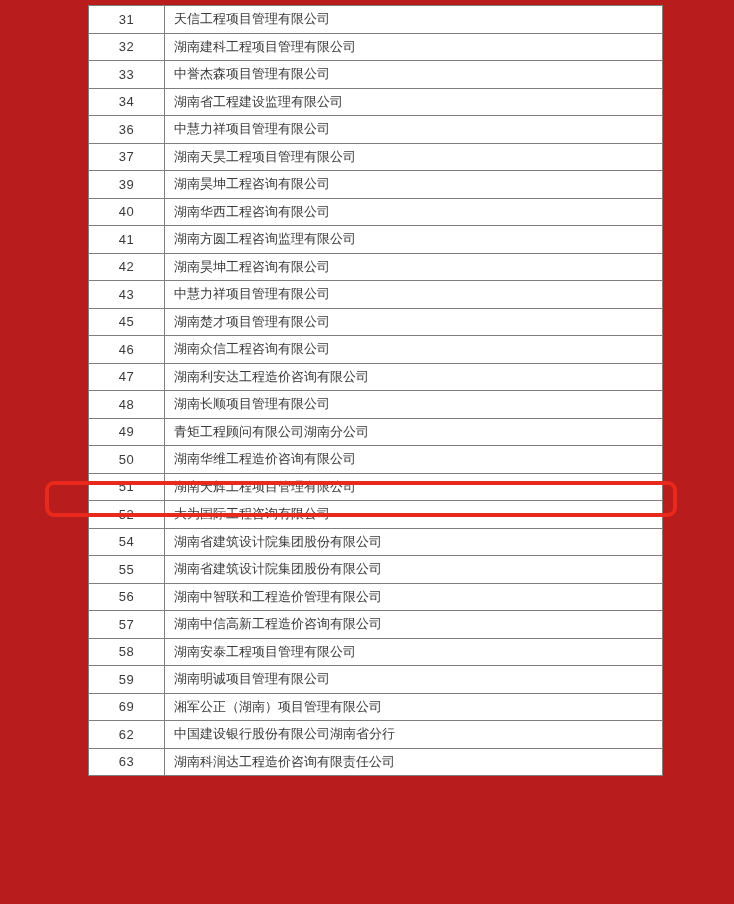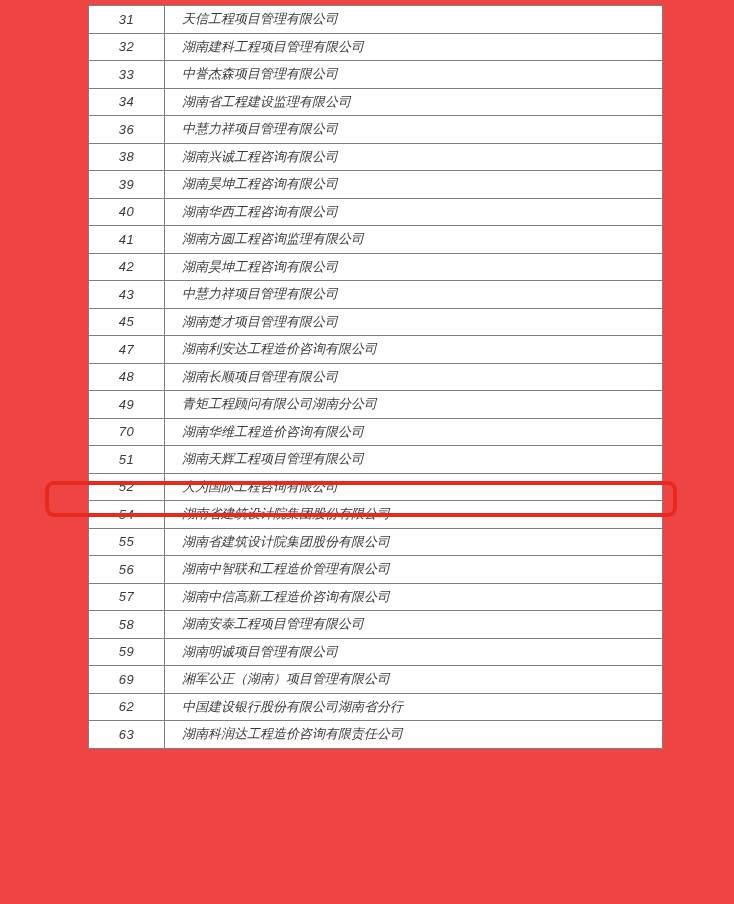--- a/index.html
+++ b/index.html
@@ -9,22 +9,21 @@
   }
   body {
     width: 734px;
     height: 904px;
     position: relative;
     font-family: "Liberation Sans", "DejaVu Sans", sans-serif;
   }
   .page {
     position: absolute;
     inset: 0;
-    background: #ef4444;
-    font-style: italic;
+    background: #b91c1c;
   }
   table.company-table {
     position: absolute;
     left: 88px;
     top: 5px;
     width: 575px;
     border-collapse: collapse;
     table-layout: fixed;
     border: 1px solid #6e6e6e;
   }
@@ -37,21 +36,21 @@
     overflow: hidden;
     vertical-align: middle;
     background: #ffffff;
   }
   td.cell-num {
     width: 73px;
     text-align: center;
     letter-spacing: 0.5px;
   }
   td.cell-name {
-    padding-left: 17px;
+    padding-left: 9px;
     text-align: left;
   }
   .highlight-box {
     position: absolute;
     left: 45px;
     top: 481px;
     width: 624px;
     height: 28px;
     border: 4px solid #e8291c;
     border-radius: 9px;
@@ -85,25 +84,25 @@
     <td class="cell-num">34</td>
     <td class="cell-name">湖南省工程建设监理有限公司</td>
   </tr>
 
 
   <tr>
     <td class="cell-num">36</td>
     <td class="cell-name">中慧力祥项目管理有限公司</td>
   </tr>
 
-
-  <tr>
-    <td class="cell-num">38</td>
-    <td class="cell-name">湖南兴诚工程咨询有限公司</td>
-  </tr>
+  <tr>
+    <td class="cell-num">37</td>
+    <td class="cell-name">湖南天昊工程项目管理有限公司</td>
+  </tr>
+
 
   <tr>
     <td class="cell-num">39</td>
     <td class="cell-name">湖南昊坤工程咨询有限公司</td>
   </tr>
 
   <tr>
     <td class="cell-num">40</td>
     <td class="cell-name">湖南华西工程咨询有限公司</td>
   </tr>
@@ -122,38 +121,42 @@
     <td class="cell-num">43</td>
     <td class="cell-name">中慧力祥项目管理有限公司</td>
   </tr>
 
 
   <tr>
     <td class="cell-num">45</td>
     <td class="cell-name">湖南楚才项目管理有限公司</td>
   </tr>
 
+  <tr>
+    <td class="cell-num">46</td>
+    <td class="cell-name">湖南众信工程咨询有限公司</td>
+  </tr>
 
   <tr>
     <td class="cell-num">47</td>
     <td class="cell-name">湖南利安达工程造价咨询有限公司</td>
   </tr>
 
   <tr>
     <td class="cell-num">48</td>
     <td class="cell-name">湖南长顺项目管理有限公司</td>
   </tr>
 
   <tr>
     <td class="cell-num">49</td>
     <td class="cell-name">青矩工程顾问有限公司湖南分公司</td>
   </tr>
 
   <tr>
-    <td class="cell-num">70</td>
+    <td class="cell-num">50</td>
     <td class="cell-name">湖南华维工程造价咨询有限公司</td>
   </tr>
 
   <tr>
     <td class="cell-num">51</td>
     <td class="cell-name">湖南天辉工程项目管理有限公司</td>
   </tr>
 
   <tr>
     <td class="cell-num">52</td>

